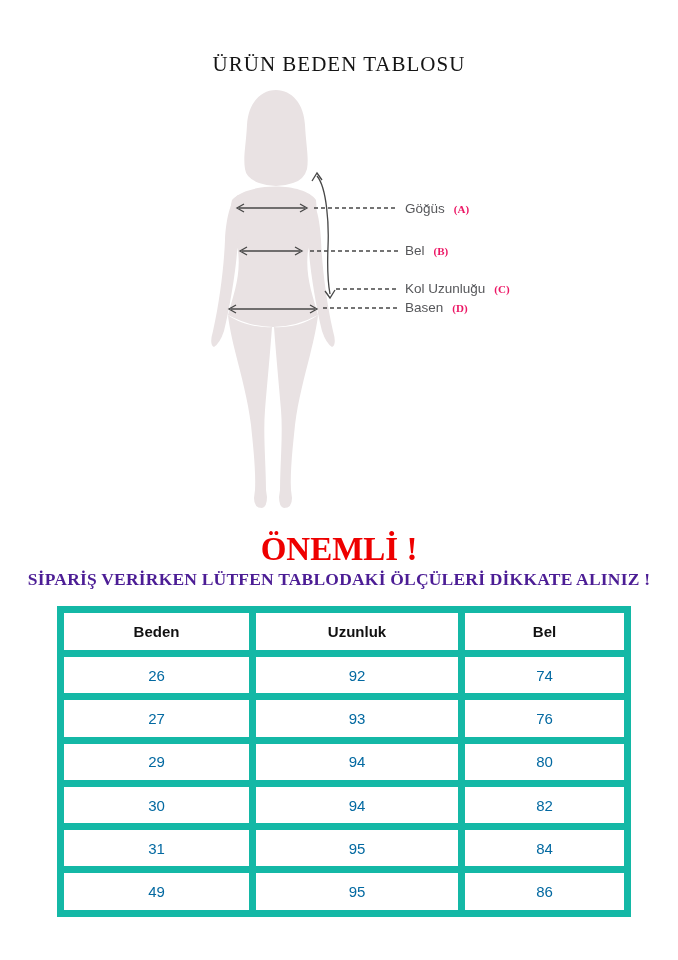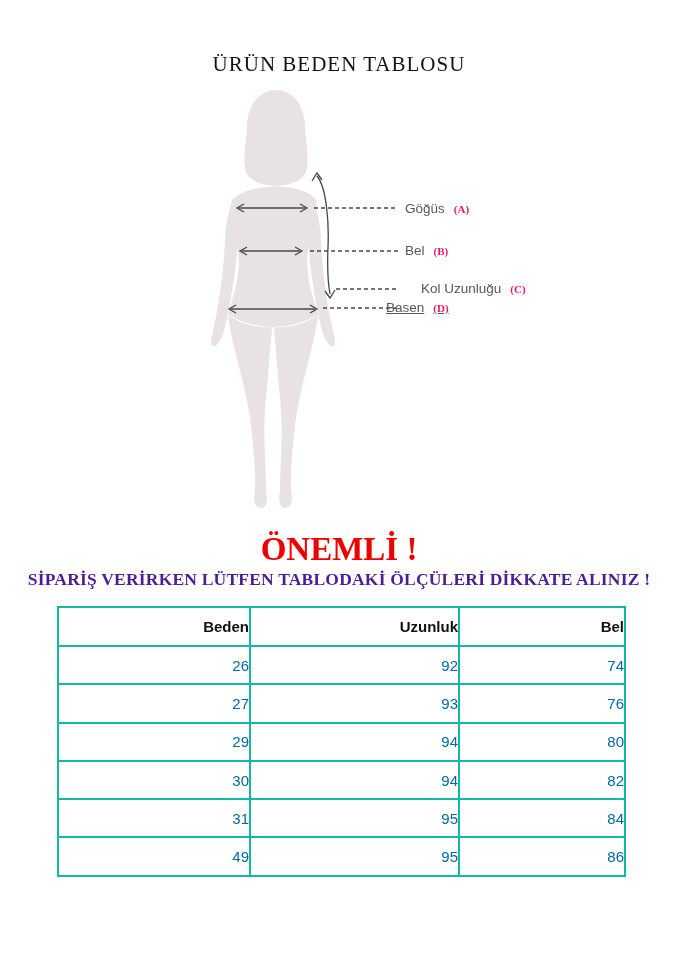--- a/index.html
+++ b/index.html
@@ -16,41 +16,41 @@
   .measure-label{
     position:absolute;display:flex;align-items:baseline;gap:9px;
     font-family:"Liberation Sans",sans-serif;font-size:13.5px;color:#56575a;
     white-space:nowrap;line-height:15px;
   }
   .measure-label .code{
     font-family:"Liberation Serif",serif;font-weight:700;font-size:11px;color:#ec1765;
   }
   .label-gogus{left:405px;top:201px;}
   .label-bel{left:405px;top:243px;}
-  .label-kol{left:421px;top:281px;}
-  .label-basen{left:386px;top:300px;text-decoration:underline;}
+  .label-kol{left:405px;top:281px;}
+  .label-basen{left:405px;top:300px;}
   .notice-title{
     position:absolute;top:531px;left:0;width:678px;text-align:center;
     font-family:"Liberation Serif",serif;font-weight:700;font-size:33px;color:#ee0000;
   }
   .notice-subtitle{
     position:absolute;top:569px;left:0;width:678px;text-align:center;
     font-family:"Liberation Serif",serif;font-weight:700;font-size:17.5px;color:#4c1d95;
     letter-spacing:0.2px;
   }
   table.size-table{
     position:absolute;left:57px;top:606px;width:567px;
     border-collapse:collapse;table-layout:fixed;
     font-family:"Liberation Sans",sans-serif;
   }
   .size-table col.c1{width:192px;}
   .size-table col.c2{width:209px;}
   .size-table col.c3{width:166px;}
   .size-table th,.size-table td{
-    border:2px solid #14b8a6;text-align:right;vertical-align:middle;padding:0;
+    border:7px solid #14b8a6;text-align:center;vertical-align:middle;padding:0;
   }
   .size-table th{height:37px;font-size:15px;font-weight:700;color:#111;}
   .size-table td{height:36.3px;font-size:15px;font-weight:400;color:#0369a1;}
 </style>
 </head>
 <body>
 
 <div class="page">
 
   <div class="doc-title">ÜRÜN BEDEN TABLOSU</div>

